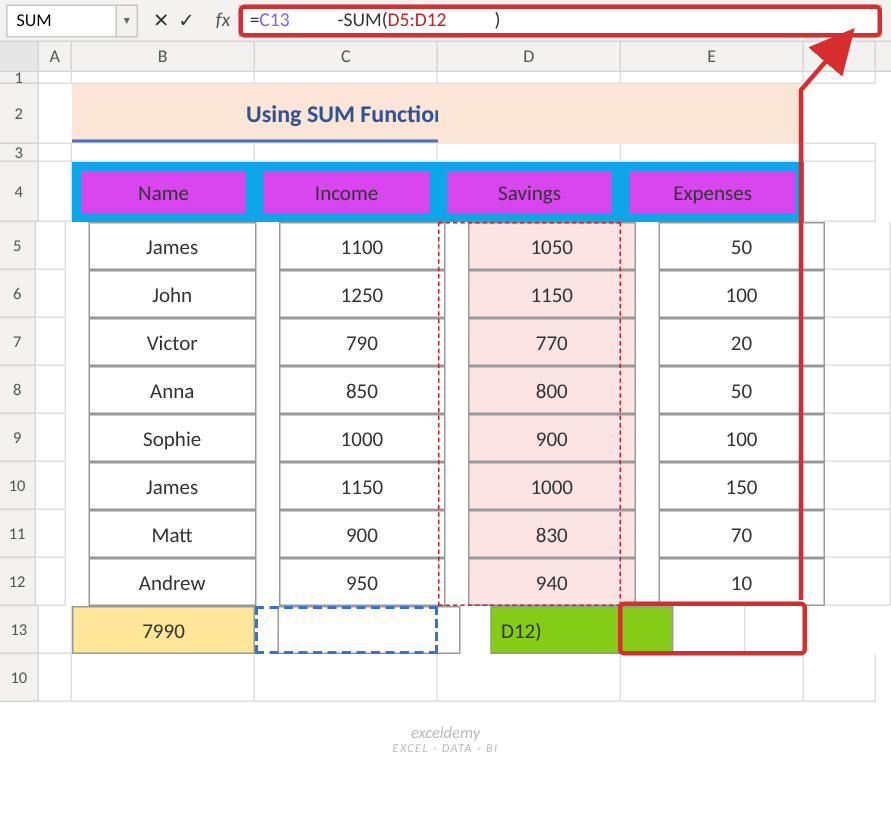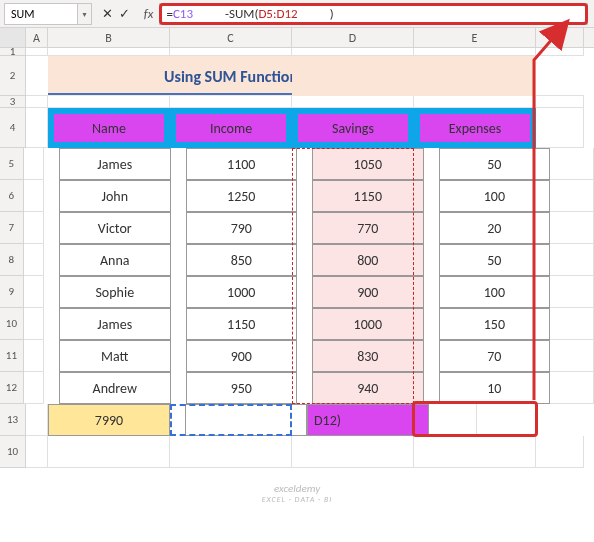--- a/index.html
+++ b/index.html
@@ -36,21 +36,21 @@
 .title-underline { position: absolute; bottom: 1px; left: 0; right: 0; height: 2px; background: #4472c4; }
 .row.r2 .cell { border-right: none; }
 .row.r2 .cB, .row.r2 .cC, .row.r2 .cD, .row.r2 .cE { background: #fbe5d6; }
 .row.r3 { height: 12px; }
 
 .hdr-cell { background: #d946ef; font-weight: normal; border: 6px solid #0ea5e9; }
 .data-cell { border: 1px solid #999; margin-left: 15px; }
 .data-cell.pink { background: #fce4e4; }
 .total-cell { background: #ffe699; font-weight: bold; border: 1px solid #999; }
 .total-val { background: #ffe699; border: 1px solid #999; }
-.editing-cell { background: #d946ef; border: 1px solid #999; justify-content: flex-start; padding-left: 6px; font-size: 14px; color: #333; }
+.editing-cell { background: #84cc16; border: 1px solid #999; justify-content: flex-start; padding-left: 6px; font-size: 14px; color: #333; margin-left: 20px; }
 
 .sel-c13 { position: absolute; border: 2px dashed #3572d4; pointer-events: none; }
 .sel-d5d12 { position: absolute; border: 1px dashed #c42424; pointer-events: none; }
 .sel-e13-heavy { position: absolute; border: 3px solid #d62e2e; border-radius: 4px; pointer-events: none; }
 
 .arrow-svg { position: absolute; pointer-events: none; }
 
 .watermark { position: absolute; left: 50%; top: 483px; transform: translateX(-50%); font-size: 11px; color: #bbb; font-style: italic; text-align: center; line-height: 1.1; }
 .watermark .sub { font-size: 8px; letter-spacing: 1px; }
 </style>

